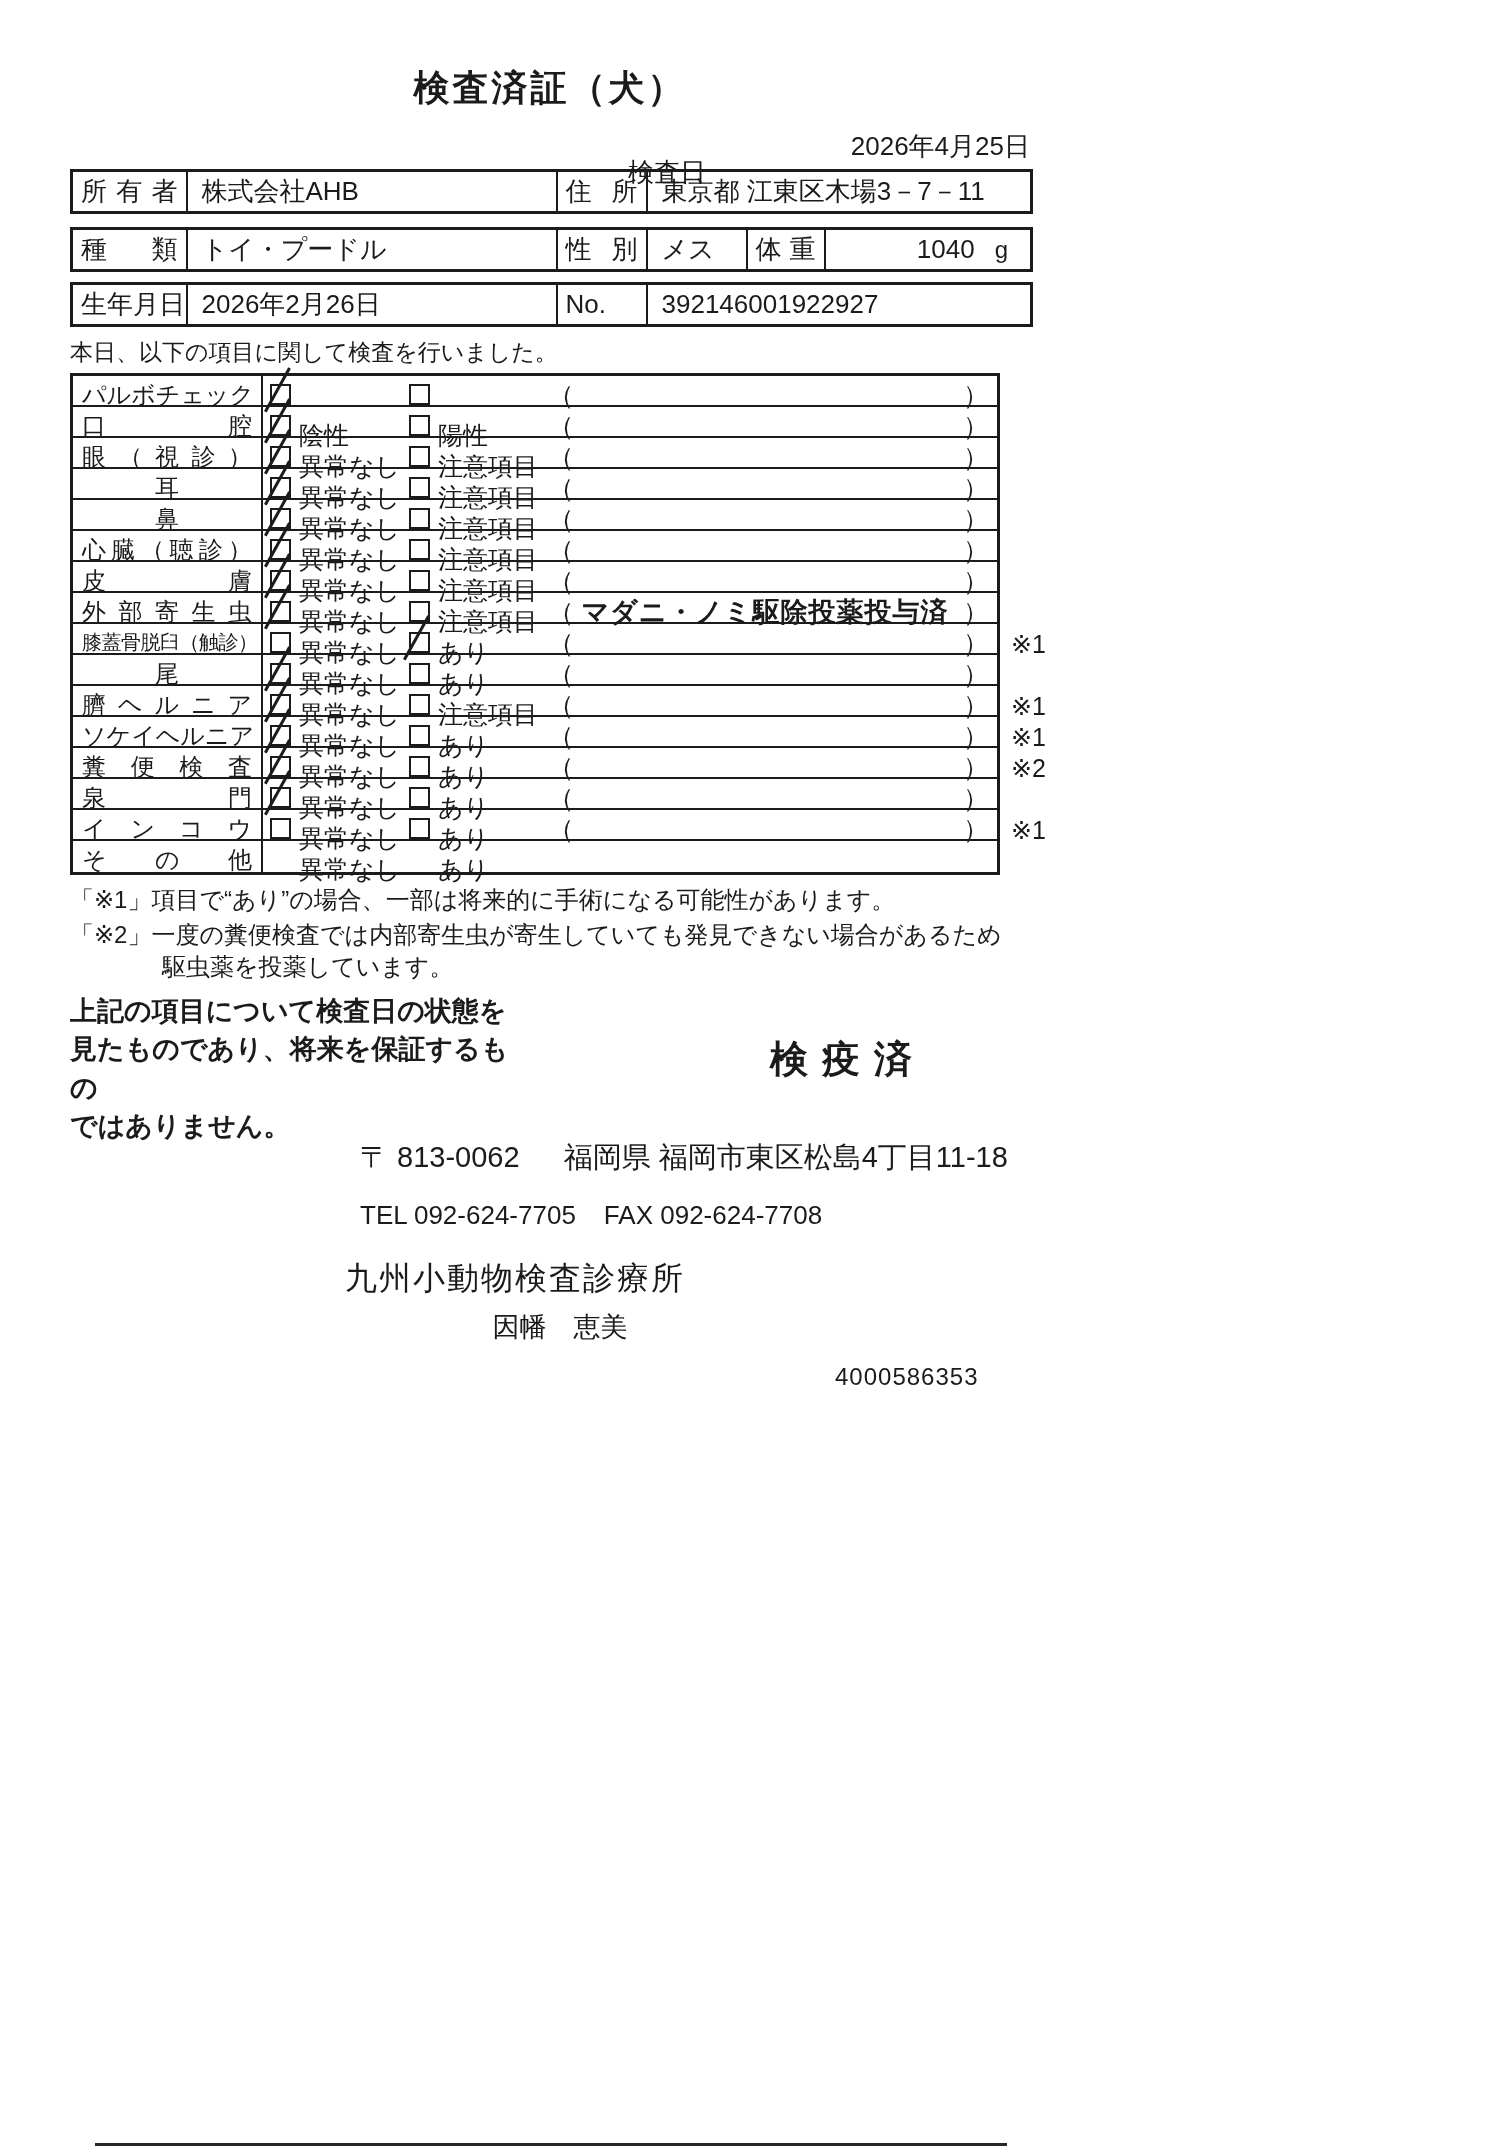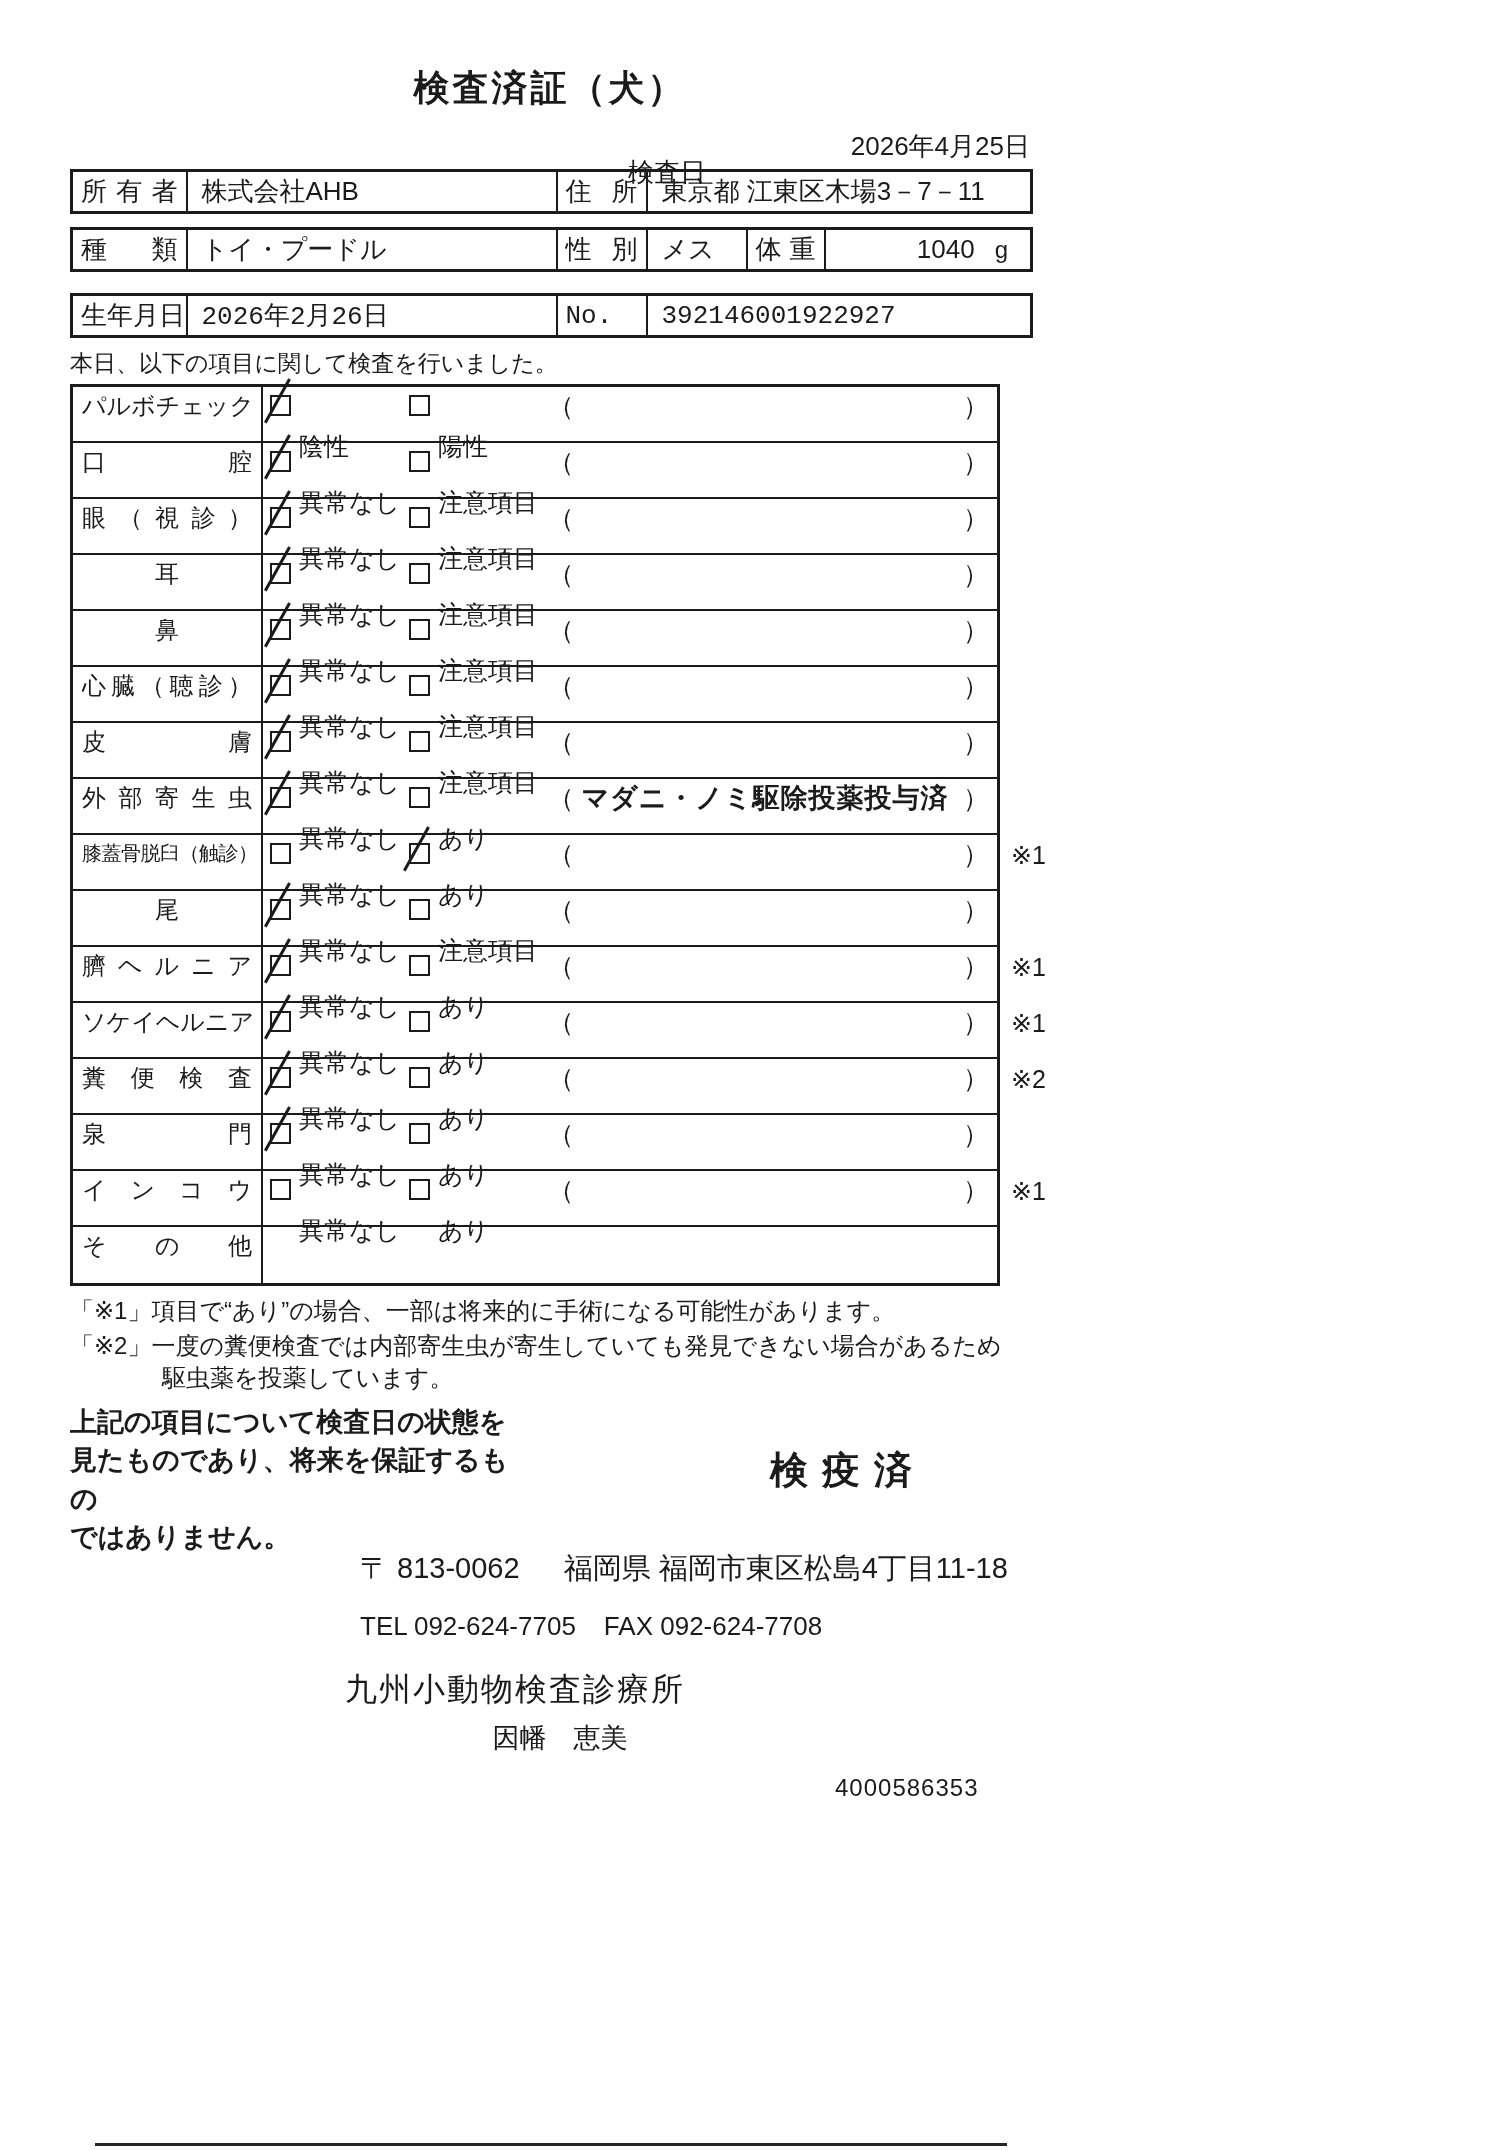--- a/index.html
+++ b/index.html
@@ -16,28 +16,28 @@
   .date-label { position:absolute; left:558px; top:0;margin-top:26px; }
   .date-value { position:absolute; right:0; top:0; }
 
   table.info { border-collapse:collapse; table-layout:fixed; width:960px; border:3px solid #1b1b1b; }
   table.info td { border:2px solid #1b1b1b; height:42px; font-size:26px; font-weight:500;
                   overflow:hidden; white-space:nowrap; }
   td.jlabel { text-align:justify; text-align-last:justify; padding:0 8px; font-size:24px; }
   td.val { padding:0 14px; }
   .tbl-owner { margin-top:6px; }
   .tbl-pet { margin-top:13px; }
-  .tbl-birth { margin-top:21px;font-family:Liberation Mono, monospace; }
+  .tbl-birth { margin-top:10px; }
   .weight-wrap { display:flex; justify-content:flex-end; align-items:center; padding-right:22px;padding-left:44px; }
   .weight-unit { margin-left:20px; font-size:24px; }
 
   .intro { margin-top:10px; font-size:23px; font-weight:500; }
 
   .insp-table { position:relative; margin-top:5px; width:930px; border:3px solid #1b1b1b; }
-  .insp-row { position:relative; height:56px; border-bottom:2px solid #1b1b1b; }
+  .insp-row { position:relative; height:31px; border-bottom:2px solid #1b1b1b; }
   .insp-row:last-child { border-bottom:none;text-decoration:underline; }
   .cell-label { position:absolute; left:0; top:0; bottom:0; width:190px; border-right:2px solid #1b1b1b;
                 font-size:24px; font-weight:500; line-height:37px; padding:0 9px;
                 text-align:justify; text-align-last:justify; overflow:hidden; white-space:nowrap; }
   .cell-label.single { text-align:center; text-align-last:center; }
   .cell-label.long { font-size:20px; letter-spacing:-0.5px; }
   .cell-content { position:absolute; left:190px; right:0; top:0; bottom:0; }
   .checkbox { position:absolute; top:8px; width:21px; height:21px; border:2.5px solid #1b1b1b; }
   .cb1 { left:7px; } .cb2 { left:146px; }
   .checkbox.checked::after { content:""; position:absolute; left:-8px; bottom:-8px; width:3px; height:50px;

